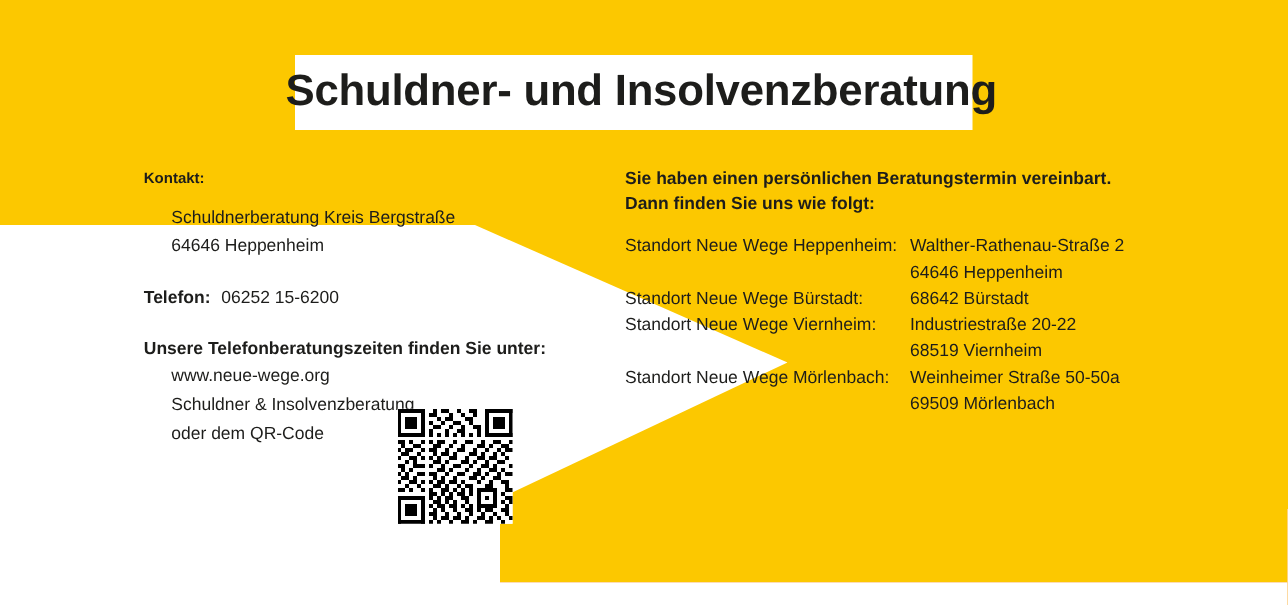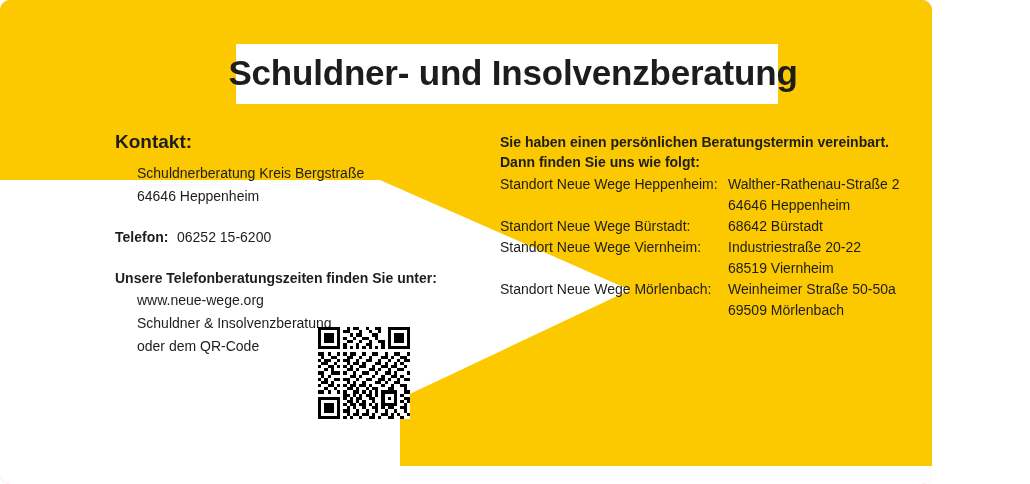--- a/index.html
+++ b/index.html
@@ -8,25 +8,24 @@
   }
   body {
     width: 1030px;
     height: 484px;
     background: #ffffff;
     font-family: "Liberation Sans", sans-serif;
     overflow: hidden;
   }
   .poster {
     position: relative;
-    width: 932px;
+    width: 1030px;
     height: 484px;
     background: #f9a8d4;
     overflow: hidden;
-    border-radius: 10px;
   }
   .yellow-field {
     position: absolute;
     left: 0;
     top: 0;
     width: 1030px;
     height: 466px;
     background: #fcc800;
   }
   .white-bottom {
@@ -79,21 +78,21 @@
 
   
   .left-col {
     position: absolute;
     left: 115px;
     top: 132px;
     width: 330px;
     color: #1d1d1b;
   }
   .left-col .heading {
-    font-size: 19px;
+    font-size: 12px;
     font-weight: bold;
     line-height: 20px;
     margin-bottom: 10px;
   }
   .left-col .line {
     font-size: 14px;
     line-height: 23px;
     white-space: nowrap;
     margin-left: 22px;
   }
@@ -148,21 +147,21 @@
     line-height: 21px;
   }
   .loc .name {
     width: 228px;
     flex: 0 0 228px;
     white-space: nowrap;
   }
   .loc .addr {
     white-space: nowrap;
   }
-  .first-loc { margin-top: 2px; }
+  .first-loc { margin-top: 14px; }
 </style>
 </head>
 <body>
 
 <div class="poster">
 
   <div class="yellow-field"></div>
   <div class="white-bottom"></div>
   <div class="arrow-shape"></div>
   <div class="arrow-lower"></div>

